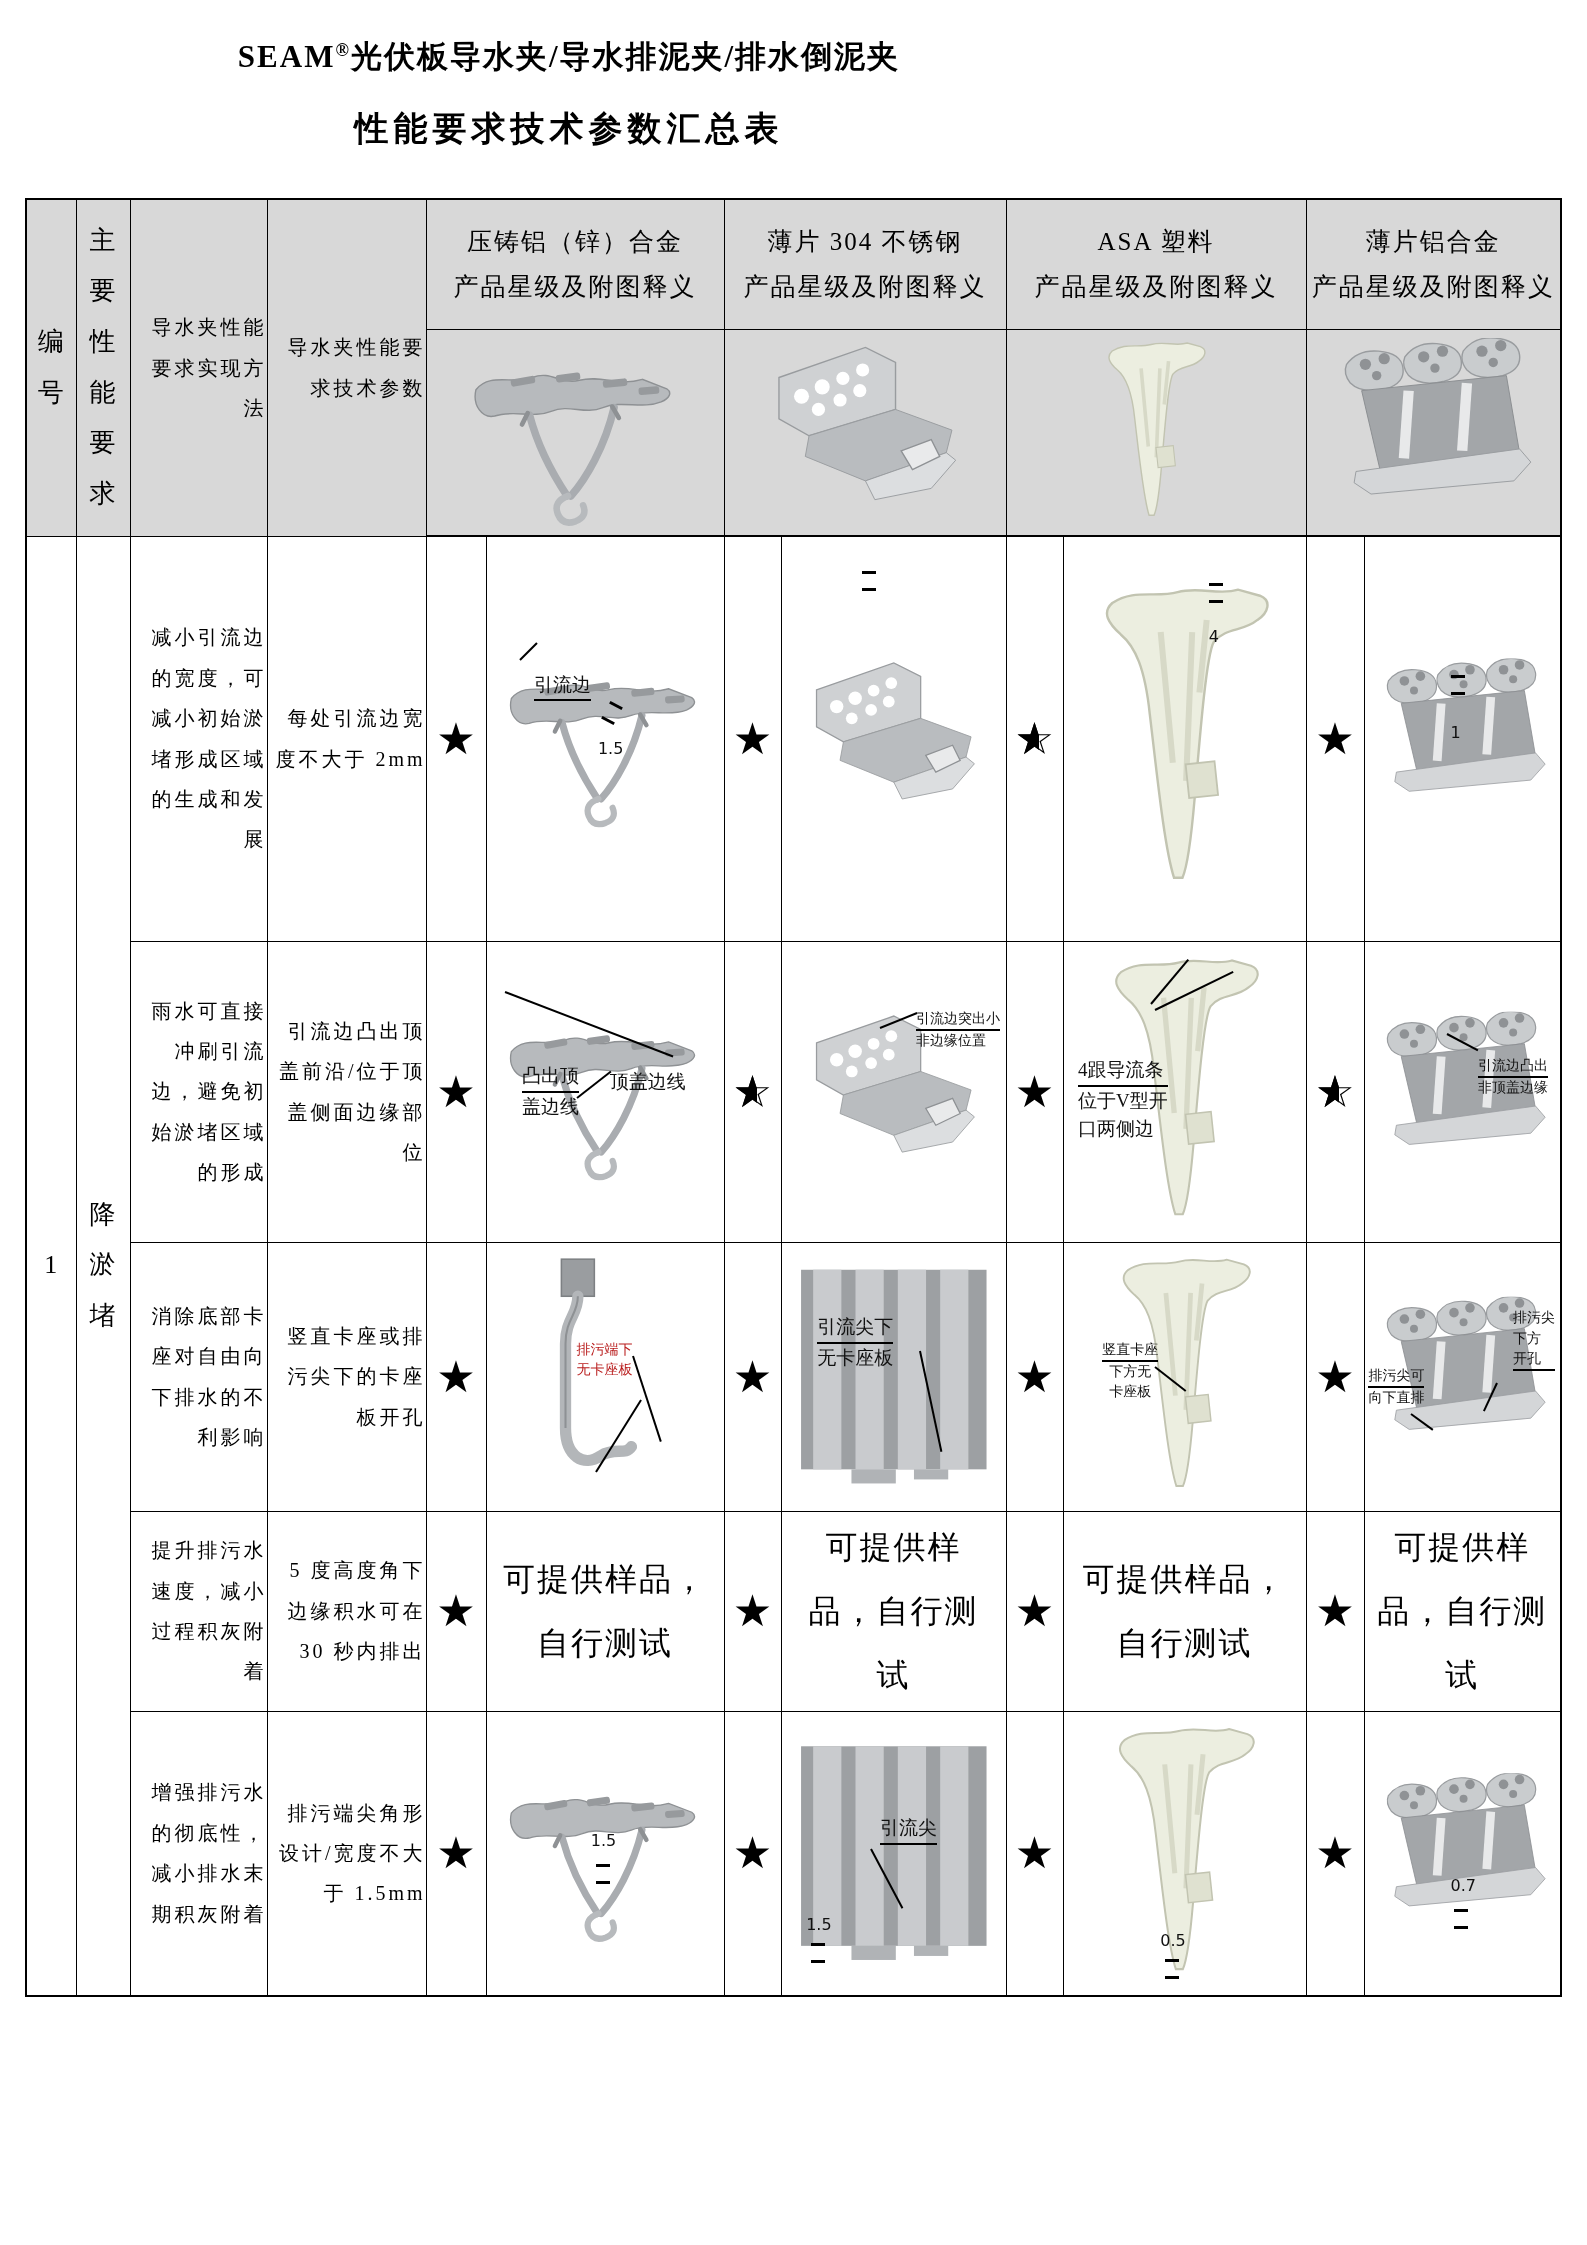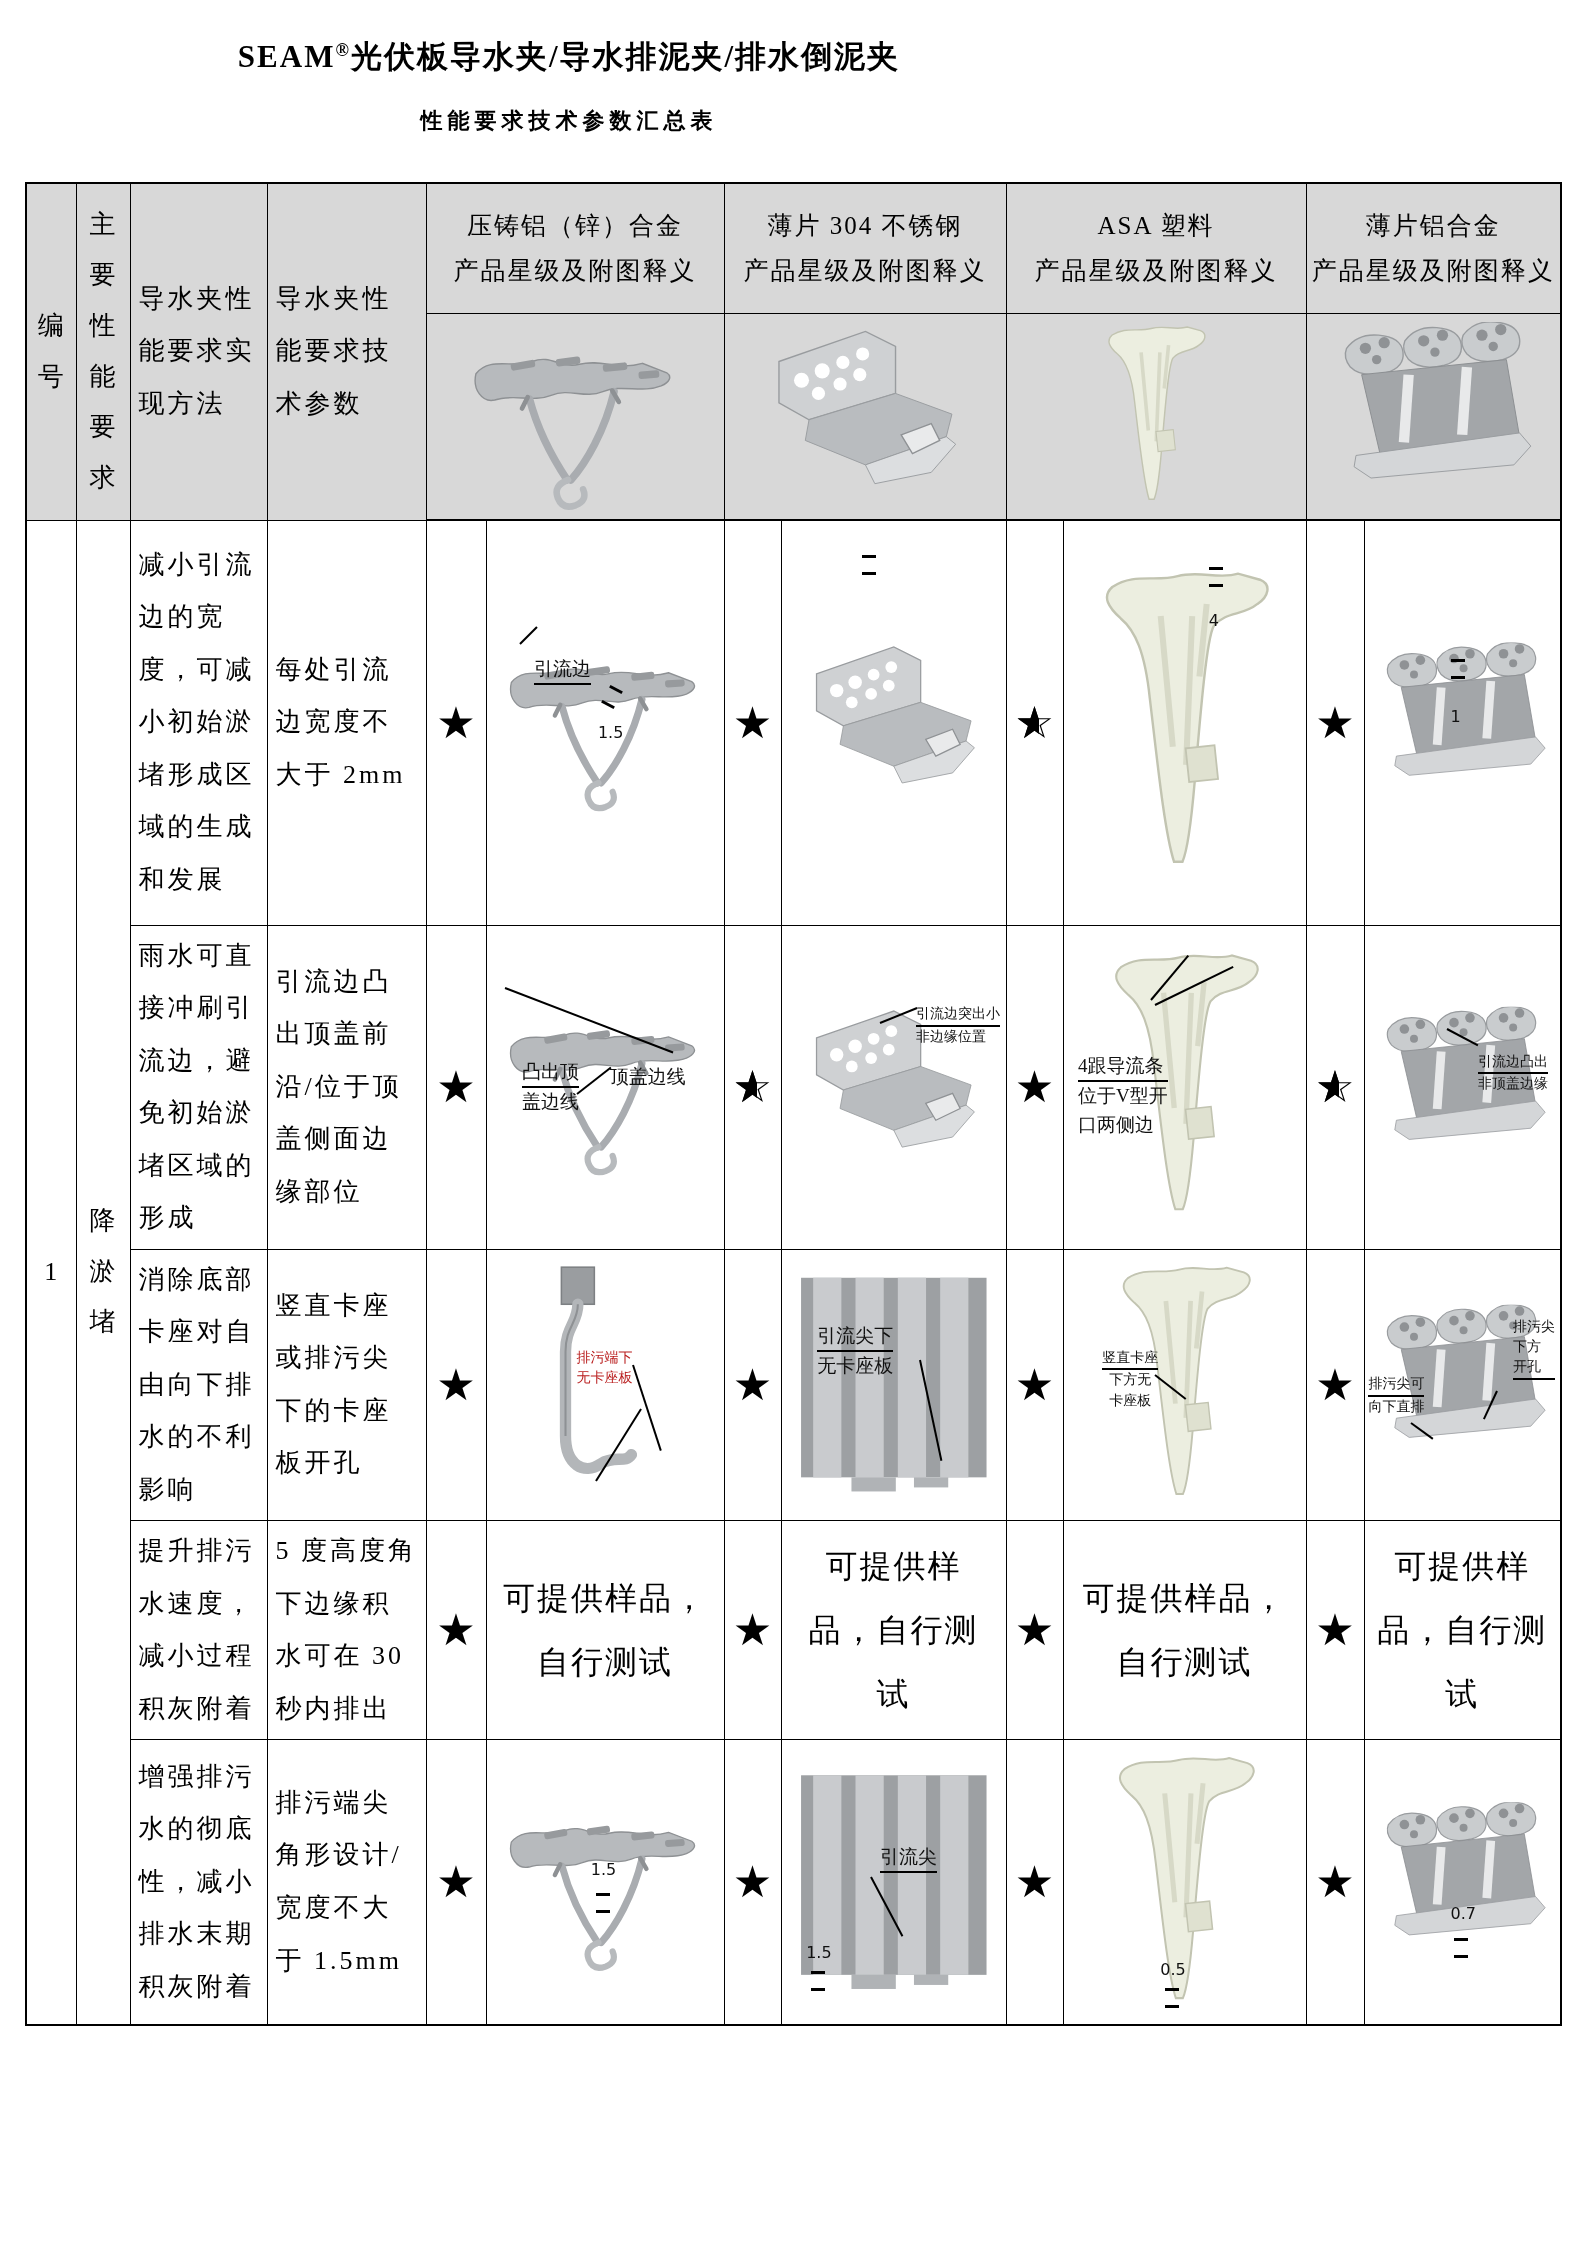--- a/index.html
+++ b/index.html
@@ -3,33 +3,33 @@
 <meta charset="utf-8">
 <style>
   html,body{margin:0;padding:0;background:#fff;}
   body{width:1587px;height:2245px;overflow:hidden;position:relative;
        font-family:"Liberation Serif","DejaVu Serif",serif;color:#000;}
 
   
   .title-wrap{width:1120px;margin:36px auto 0 0;text-align:center;padding-left:9px;}
   .t1{font-size:31px;font-weight:bold;letter-spacing:2px;white-space:nowrap;}
   .t1 .reg{font-size:18px;vertical-align:super;line-height:0;}
-  .t2{font-size:22px;font-weight:bold;margin-top:28px;letter-spacing:5px;text-align:center;}
+  .t2{font-size:34px;font-weight:bold;margin-top:28px;letter-spacing:5px;text-align:center;}
 
   
   table.main{border-collapse:collapse;table-layout:fixed;margin:46px 0 0 25px;
              width:1535px;border:2px solid #000;}
   table.main th,table.main td{border:1px solid #000;text-align:center;vertical-align:middle;
              padding:0;font-weight:normal;overflow:hidden;}
   tr.hdr1 th,tr.hdr2 th{background:#d8d8d8;}
   tr.hdr2 th{border-bottom:2px solid #000;}
 
   .vtxt{width:32px;margin:0 auto;font-size:26px;line-height:1.95;letter-spacing:1px;
         word-break:break-all;text-align:center;}
-  .txt{font-size:26px;line-height:2.02;letter-spacing:3px;padding:4px 8px;text-align:left;}
+  .txt{font-size:20px;line-height:2.02;letter-spacing:3px;padding:4px 0;text-align:right;}
   .mat-title{font-size:25px;line-height:1.8;letter-spacing:2px;padding:4px 2px;}
   .note{font-size:32px;line-height:2;letter-spacing:2px;padding:0 12px;}
 
   
   .star{position:relative;display:inline-block;font-size:44px;line-height:1;color:#000;
         font-family:"DejaVu Sans",sans-serif;}
   .star[data-star="full"]::before{content:"★";}
   .star[data-star="half"]::before{content:"☆";}
   .star[data-star="half"]::after{content:"★";position:absolute;left:0;top:0;width:0.54em;overflow:hidden;}
 

